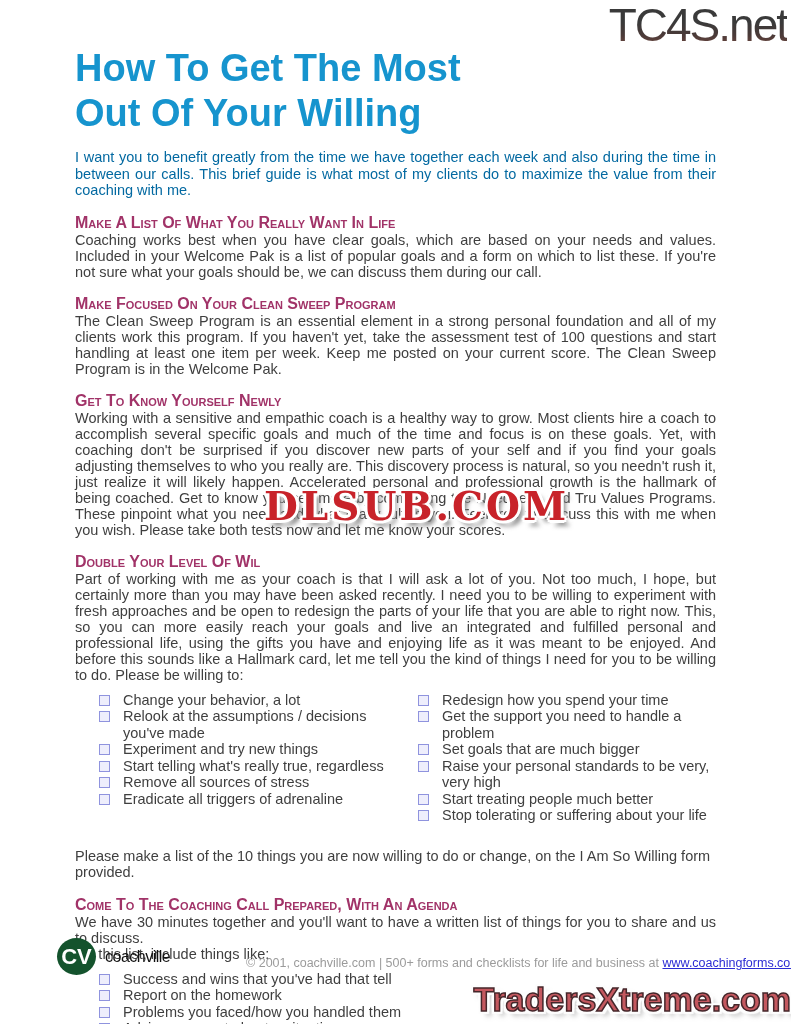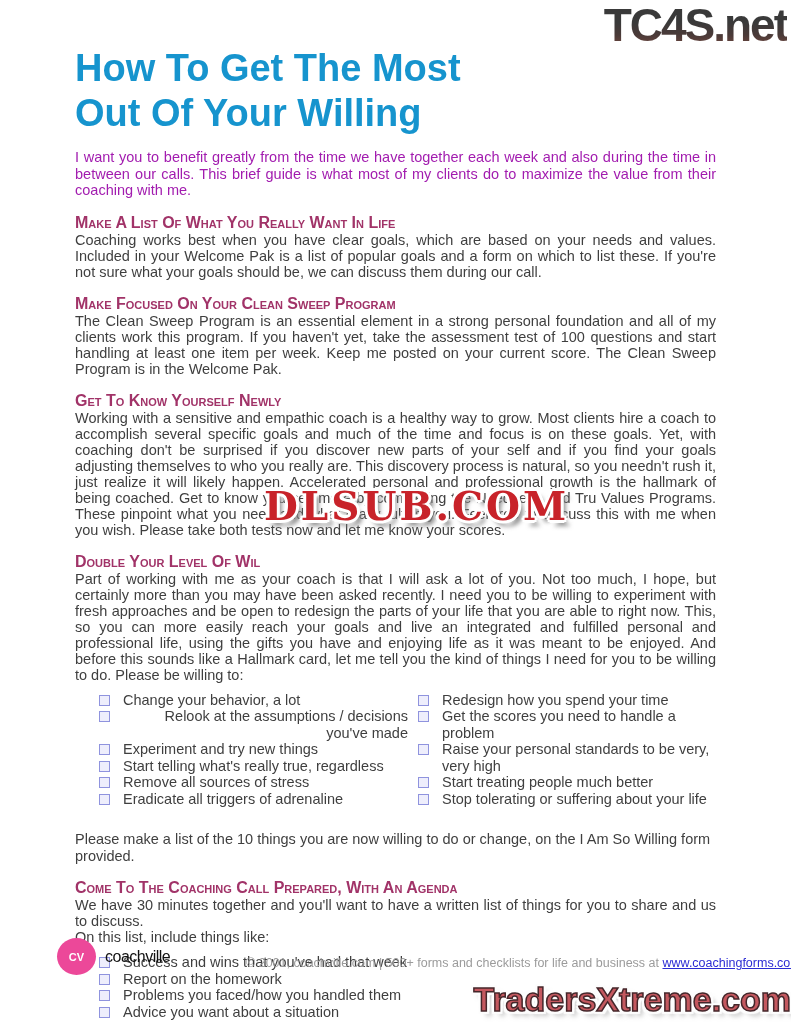--- a/index.html
+++ b/index.html
@@ -3,21 +3,21 @@
 <meta charset="utf-8">
 <style>
   html,body{margin:0;padding:0;background:#ffffff;}
   .page{
     position:relative;width:791px;height:1024px;margin:0 auto;background:#ffffff;
     font-family:"Liberation Sans", sans-serif;color:#3f3f3f;overflow:hidden;
   }
   
   .wm-tc4s{
     position:absolute;top:0px;right:4px;
-    font-size:46px;font-weight:bold;letter-spacing:-2px;line-height:50px;
+    font-size:46px;font-weight:normal;letter-spacing:-2px;line-height:50px;
     background:linear-gradient(#3a3a3a 45%, #4a3a38 70%, #7a4a40 100%);
     -webkit-background-clip:text;background-clip:text;color:transparent;
   }
   .wm-dlsub{
     position:absolute;left:264px;top:483px;
     font-family:"DejaVu Serif", serif;font-weight:bold;font-size:39px;letter-spacing:3px;
     color:#c8232a;white-space:nowrap;
     text-shadow:
       -2px -2px 0 #fff, 2px -2px 0 #fff, -2px 2px 0 #fff, 2px 2px 0 #fff,
       -3px 0 0 #fff, 3px 0 0 #fff, 0 -3px 0 #fff, 0 3px 0 #fff,
@@ -33,47 +33,47 @@
       0 -3px 1px #fdfdfd, 0 3px 1px #fdfdfd, -3px 0 1px #fdfdfd, 3px 0 1px #fdfdfd,
       5px 5px 5px rgba(160,160,160,.7);
   }
   
   .content{position:absolute;left:75px;top:0;width:641px;}
   .doc-title{
     margin-top:46px;color:#1694ce;font-weight:bold;
     font-size:38px;line-height:45px;letter-spacing:0px;
   }
   .intro{
-    margin-top:13px;color:#a21caf;font-size:14.5px;line-height:16.5px;text-align:justify;
+    margin-top:13px;color:#0369a1;font-size:14.5px;line-height:16.5px;text-align:justify;
   }
   .section{margin-top:15px;}
   .sec-heading{
     color:#a13368;font-weight:bold;font-size:16px;line-height:17px;
     font-variant:small-caps;margin:0 0 1px 0;
   }
   .sec-body{
     margin:0;font-size:14.5px;line-height:16px;color:#3f3f3f;text-align:justify;
     white-space:pre-line;
   }
   .cols{display:flex;margin-top:9px;margin-left:24px;}
-  .col-l{width:319px;padding-right:10px;box-sizing:border-box;text-align:right;}
+  .col-l{width:319px;padding-right:10px;box-sizing:border-box;}
   .col-r{flex:1;}
   .li{display:flex;font-size:14.5px;line-height:16.5px;color:#3f3f3f;}
   .cb{
     flex:none;width:9px;height:9px;margin:3px 13px 0 0;
     border:1px solid #8f93de;background:#eeeefc;
   }
   .note{margin-top:24px;font-size:14.5px;line-height:16.5px;color:#3f3f3f;}
   
   .footer-logo{
     position:absolute;left:57px;top:938px;display:flex;align-items:center;
   }
   .cv-circle{
-    width:39px;height:37px;border-radius:50%;background:#ec4899;color:#ffffff;
-    font-weight:bold;font-size:11px;display:flex;align-items:center;justify-content:center;
+    width:39px;height:37px;border-radius:50%;background:#14532d;color:#ffffff;
+    font-weight:bold;font-size:22px;display:flex;align-items:center;justify-content:center;
     flex:none;
   }
   .cv-name{
     margin-left:9px;font-weight:normal;font-size:16px;color:#111111;letter-spacing:-0.5px;
   }
   .footer-copy{
     position:absolute;left:246px;top:956px;font-size:12.5px;color:#9b9b9b;white-space:nowrap;
   }
   .footer-copy a{color:#2b2bd4;text-decoration:underline;cursor:pointer;}
 </style>
@@ -140,21 +140,25 @@
             <span>Eradicate all triggers of adrenaline</span>
           </div>
       </div>
       <div class="col-r">
         <div class="li">
             <span class="cb"></span>
             <span>Redesign how you spend your time</span>
           </div>
         <div class="li">
             <span class="cb"></span>
-            <span>Get the scores you need to handle a problem</span>
+            <span>Get the support you need to handle a problem</span>
+          </div>
+        <div class="li">
+            <span class="cb"></span>
+            <span>Set goals that are much bigger</span>
           </div>
         <div class="li">
             <span class="cb"></span>
             <span>Raise your personal standards to be very, very high</span>
           </div>
         <div class="li">
             <span class="cb"></span>
             <span>Start treating people much better</span>
           </div>
         <div class="li">
@@ -169,21 +173,21 @@
     <div class="section">
       <h3 class="sec-heading">Come To The Coaching Call Prepared, With An Agenda</h3>
       <p class="sec-body">We have 30 minutes together and you'll want to have a written list of things for you to share and us to discuss.
 On this list, include things like:</p>
     </div>
 
     <div class="cols">
       <div class="col-l">
         <div class="li">
             <span class="cb"></span>
-            <span>Success and wins that you've had that week</span>
+            <span>Success and wins that you've had that tell</span>
           </div>
         <div class="li">
             <span class="cb"></span>
             <span>Report on the homework</span>
           </div>
         <div class="li">
             <span class="cb"></span>
             <span>Problems you faced/how you handled them</span>
           </div>
         <div class="li">

